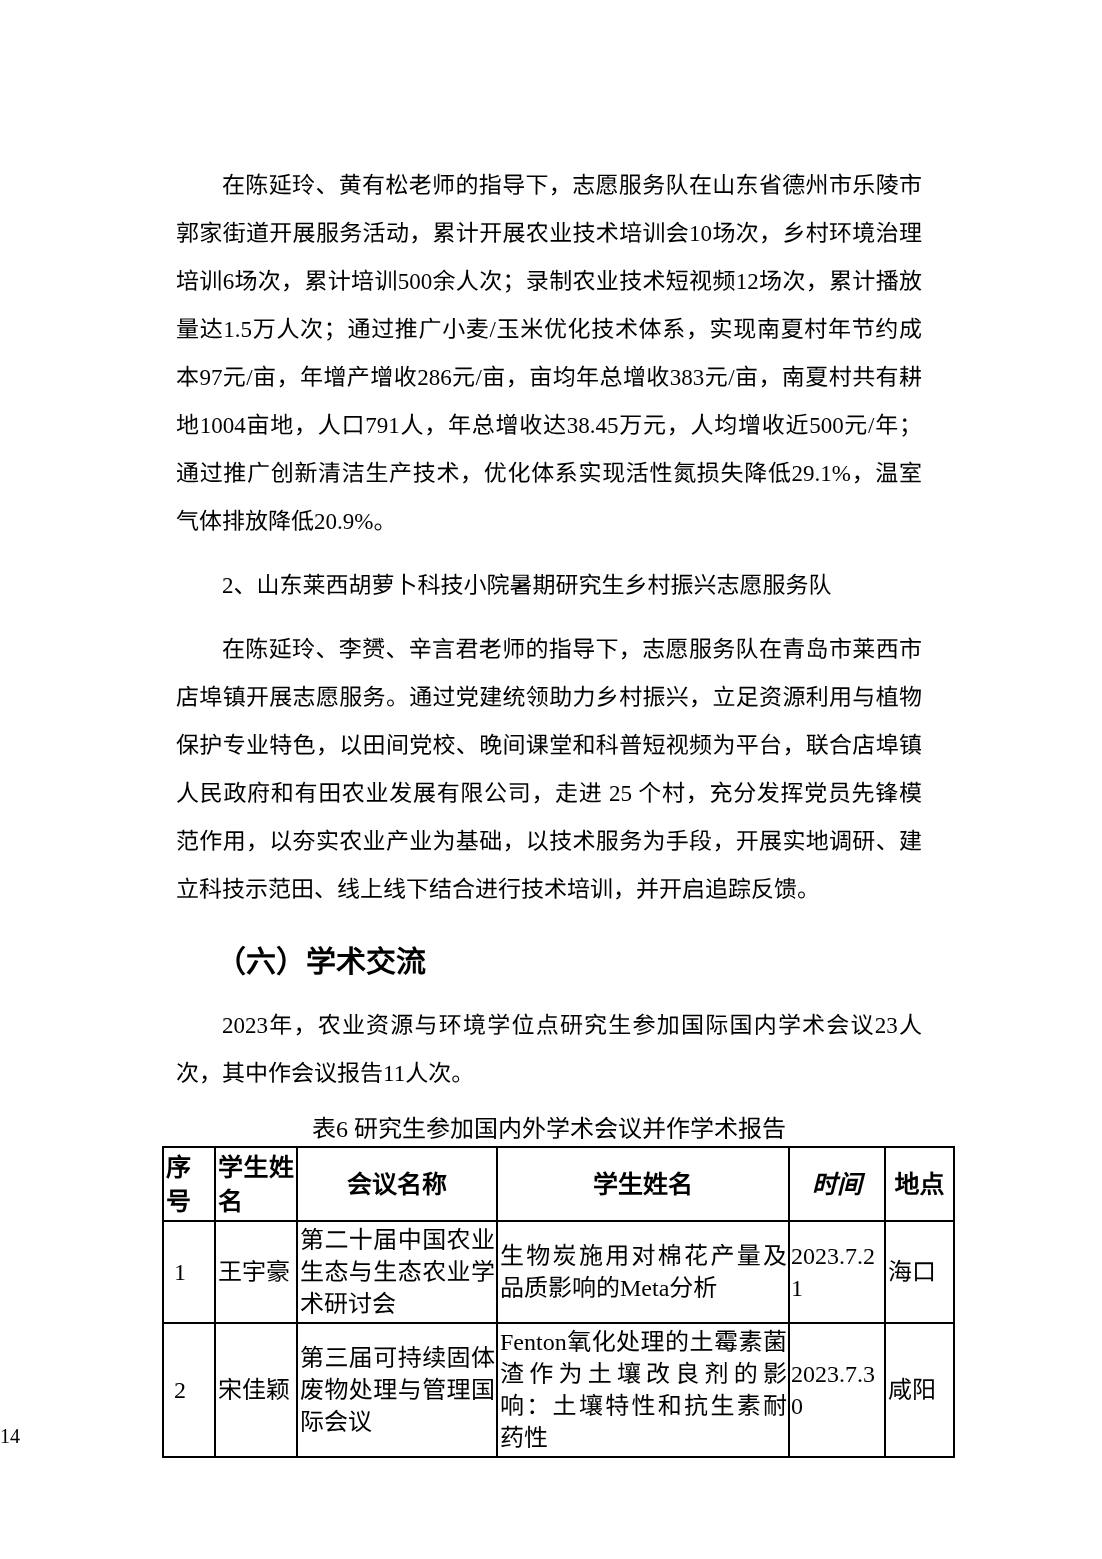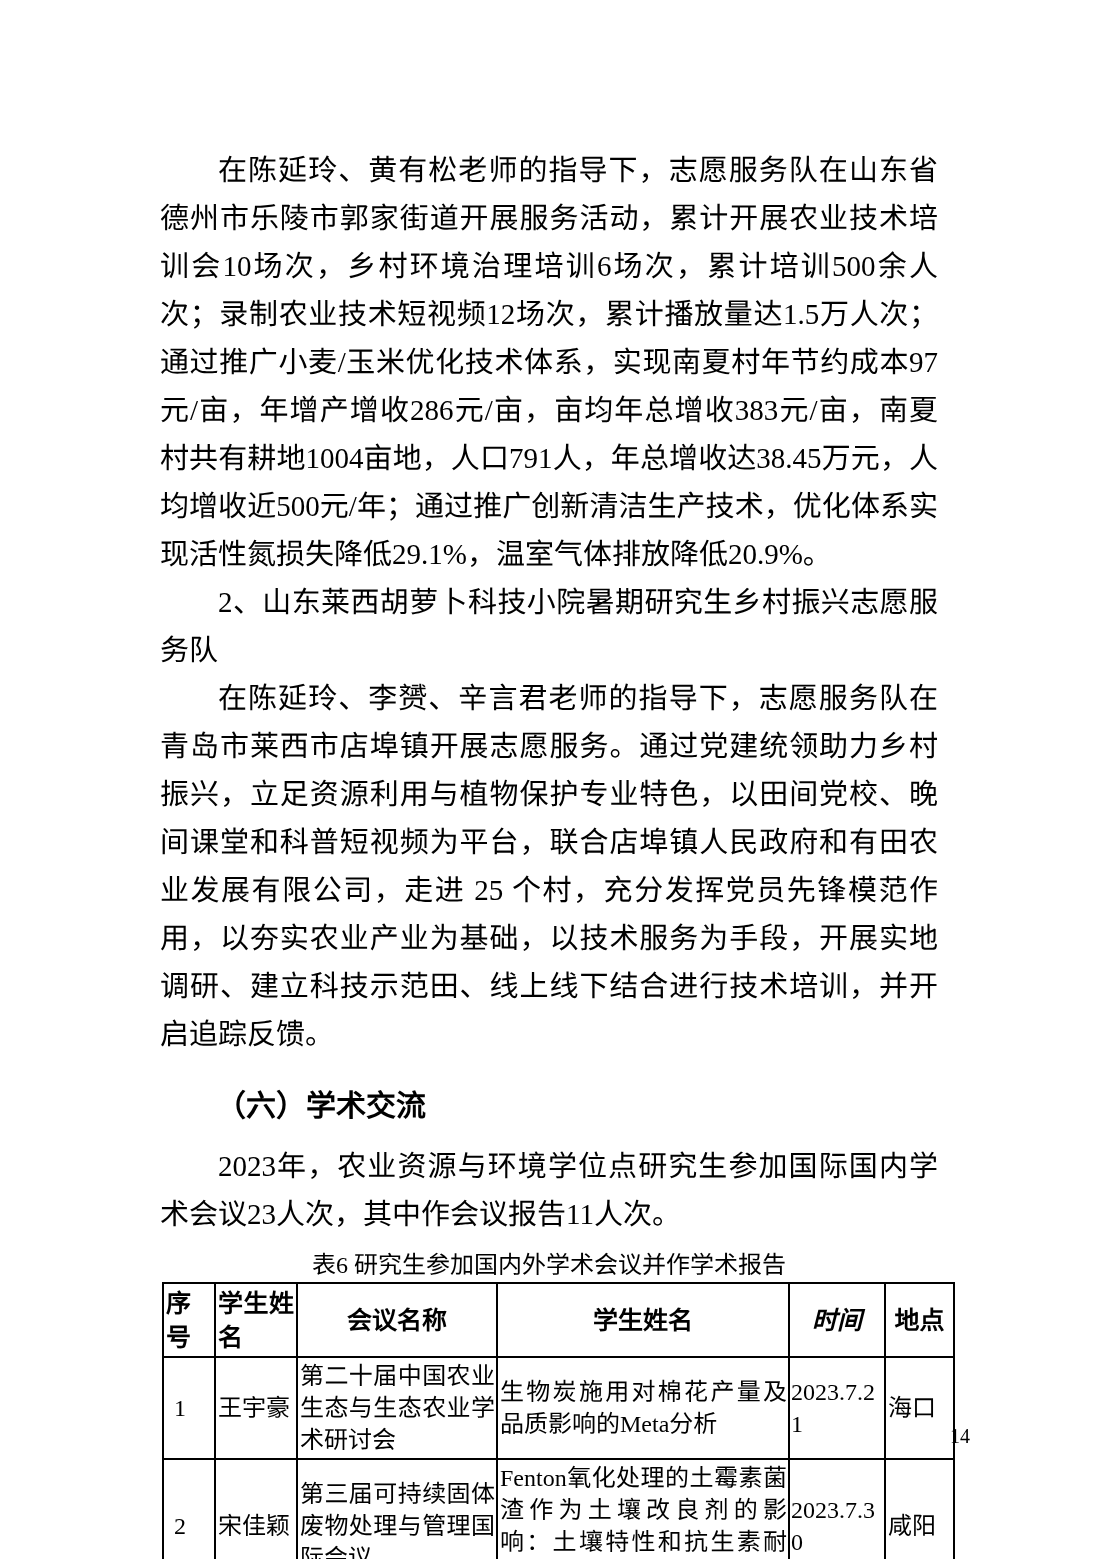--- a/index.html
+++ b/index.html
@@ -16,22 +16,22 @@
     font-family: "Liberation Serif", "DejaVu Serif", serif;
     overflow: hidden;
   }
   .content {
     position: absolute;
     left: 160px;
     top: 146px;
     width: 778px;
   }
   .body-para {
-    margin: 0;
-    font-size: 29px;
+    margin: 16px;
+    font-size: 23px;
     line-height: 48px;
     text-align: justify;
     text-justify: inter-character;
     word-break: break-all;
     text-indent: 2em;
   }
   .section-heading {
     margin: 24px 0 12px 0;
     padding-left: 56px;
     font-size: 30px;
@@ -89,24 +89,23 @@
   .col-name   { width: 82px; }
   .col-conf   { width: 200px; }
   .col-report { width: 292px; }
   .col-time   { width: 96px; }
   .col-place  { width: 69px; }
   .page-number {
     position: absolute;
     top: 1424px;
     left: 0;
     width: 954px;
-    text-align: right;
+    text-align: left;
     font-size: 20px;
     line-height: 24px;
-    margin-left: 16px;
   }
 </style>
 </head>
 <body>
 
 <div class="page">
   <div class="content">
 
     <p class="body-para">在陈延玲、黄有松老师的指导下，志愿服务队在山东省德州市乐陵市郭家街道开展服务活动，累计开展农业技术培训会10场次，乡村环境治理培训6场次，累计培训500余人次；录制农业技术短视频12场次，累计播放量达1.5万人次；通过推广小麦/玉米优化技术体系，实现南夏村年节约成本97元/亩，年增产增收286元/亩，亩均年总增收383元/亩，南夏村共有耕地1004亩地，人口791人，年总增收达38.45万元，人均增收近500元/年；通过推广创新清洁生产技术，优化体系实现活性氮损失降低29.1%，温室气体排放降低20.9%。</p>
 

